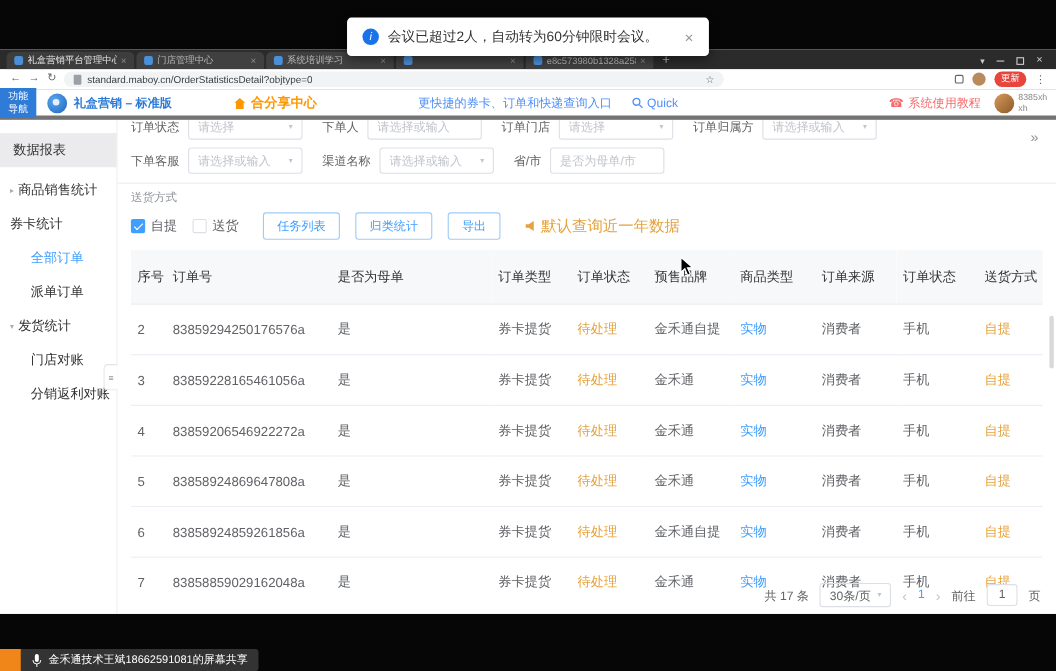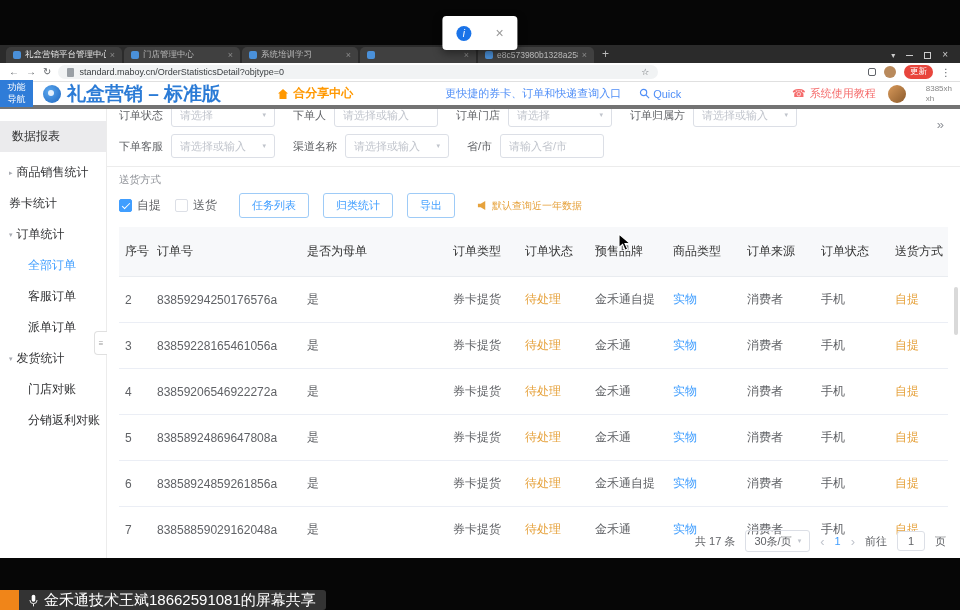--- a/index.html
+++ b/index.html
@@ -32,28 +32,28 @@
   .ext-ic { width:8px; height:8px; border:1px solid #5f6368; border-radius:2px; display:block; }
   .profile-dot { width:12px; height:12px; border-radius:50%; background:#b98a5c; display:block; }
   .update-pill { background:#e8453c; color:#fff; font-size:8.5px; padding:1px 6px; border-radius:8px; white-space:nowrap; }
   .dots { color:#5f6368; font-size:10px; }
 
   
   .appheader { height:27px; display:flex; align-items:center; border-bottom:4px solid #737373; padding-right:8px; flex:none; background:#fff; }
   .nav-toggle { width:33px; height:27px; background:#2f7cd8; color:#fff; font-size:9px; line-height:1.25; display:flex; flex-direction:column; align-items:center; justify-content:center; flex:none; cursor:pointer; }
   .logo { width:18px; height:18px; border-radius:50%; background:radial-gradient(circle at 35% 35%, #5aa7ef, #1d66c0); margin-left:10px; flex:none; position:relative; }
   .logo::after { content:""; position:absolute; left:5px; top:5px; width:6px; height:6px; border-radius:50%; background:#fff; opacity:.85; }
-  .brand { color:#2b7bd6; font-weight:bold; font-size:19px; margin-left:6px; white-space:nowrap; }
+  .brand { color:#2b7bd6; font-weight:bold; font-size:11px; margin-left:6px; white-space:nowrap; }
   .share { display:flex; align-items:center; gap:4px; color:#ff9800; font-weight:bold; font-size:12px; margin-left:56px; white-space:nowrap; cursor:pointer; }
   .promo { color:#4f8ef7; font-size:11px; margin-left:92px; white-space:nowrap; }
   .quick { display:flex; align-items:center; gap:3px; color:#4f8ef7; font-size:11px; margin-left:18px; cursor:pointer; }
   .tutorial { margin-left:auto; display:flex; align-items:center; gap:4px; color:#f56c6c; font-size:11px; white-space:nowrap; cursor:pointer; }
   .tutorial-ic { font-size:11px; }
   .avatar { width:18px; height:18px; border-radius:50%; background:linear-gradient(135deg,#d99a5b,#8a5a2b); flex:none; margin-left:12px; }
-  .user-meta { display:flex; flex-direction:column; font-size:8px; color:#888; line-height:1.2; margin-left:20px; }
+  .user-meta { display:flex; flex-direction:column; font-size:8px; color:#888; line-height:1.2; margin-left:4px; }
 
   
   .bodyrow { flex:1; display:flex; min-height:0; }
   .sidebar { width:107px; flex:none; background:#fff; border-right:1px solid #ececec; position:relative; }
   .side-section { margin-top:12px; background:#ebebed; color:#333; font-size:12px; padding:7px 0 7px 12px; }
   .side-menu { margin-top:5px; }
   .side-item { font-size:12px; color:#303133; padding:7px 4px 7px 9px; display:flex; align-items:center; gap:4px; cursor:pointer; white-space:nowrap; }
   .side-item.child { padding-left:28px; }
   .side-item.active { color:#409eff; }
   .caret { font-size:7px; color:#a8abb2; }
@@ -76,21 +76,21 @@
   .divider { height:1px; background:#ececec; margin-top:8px; }
   .delivery-label { font-size:10.5px; color:#909399; margin:6px 12px 0; }
   .controls-row { display:flex; align-items:center; gap:14px; margin:6px 12px 0; }
   .checkboxes { display:flex; align-items:center; gap:14px; }
   .checkbox { display:flex; align-items:center; gap:5px; font-size:12px; color:#606266; cursor:pointer; }
   .cb-box { width:13px; height:13px; border:1px solid #dcdfe6; border-radius:2px; background:#fff; position:relative; }
   .cb-box.checked { background:#409eff; border-color:#409eff; }
   .cb-box.checked::after { content:""; position:absolute; left:4px; top:1px; width:3px; height:7px; border:solid #fff; border-width:0 1.5px 1.5px 0; transform:rotate(45deg); }
   .btns { display:flex; align-items:center; gap:14px; margin-left:8px; }
   .btn { border:1px solid #9ecbf7; color:#409eff; background:#fff; font-size:11px; padding:4px 12px; border-radius:3px; cursor:pointer; white-space:nowrap; font-family:inherit; }
-  .hint { display:flex; align-items:center; gap:4px; color:#e6a23c; font-size:10px; margin-left:8px; white-space:nowrap; }
+  .hint { display:flex; align-items:center; gap:4px; color:#e6a23c; font-size:14px; margin-left:8px; white-space:nowrap; }
 
   
   .table-wrap { margin:9px 12px 0; height:310px; overflow:hidden; }
   table { width:100%; border-collapse:collapse; table-layout:fixed; }
   thead th { background:#f7f8fa; color:#333; font-size:12px; font-weight:500; text-align:left; padding:16px 6px; border-bottom:1px solid #e9ecf0; white-space:nowrap; overflow:hidden; }
   tbody td { color:#606266; font-size:12px; padding:14px 6px; border-bottom:1px solid #ebeef5; white-space:nowrap; overflow:hidden; }
   .t-orange { color:#e6a23c; }
   .t-blue { color:#409eff; cursor:pointer; }
   .scroll-thumb { position:absolute; right:2px; top:178px; width:4px; height:48px; background:#d9d9d9; border-radius:2px; cursor:pointer; }
 
@@ -102,21 +102,21 @@
   .pgoto { width:28px; height:20px; border:1px solid #dcdfe6; border-radius:3px; text-align:center; font-size:11px; color:#606266; font-family:inherit; }
 
   
   .toast { position:absolute; top:16px; left:50%; transform:translateX(-50%); background:#fff; border-radius:4px; box-shadow:0 3px 10px rgba(0,0,0,.45); display:flex; align-items:center; gap:8px; padding:9px 14px; font-size:12.5px; color:#333; z-index:50; white-space:nowrap; }
   .toast-icon { width:15px; height:15px; border-radius:50%; background:#1a73e8; color:#fff; font-size:10px; font-style:italic; display:flex; align-items:center; justify-content:center; flex:none; }
   .toast-close { color:#999; font-size:14px; margin-left:16px; cursor:pointer; }
 
   
   .share-bar { position:absolute; left:0; bottom:0; display:flex; align-items:stretch; height:20px; z-index:40; }
   .share-avatar { width:19px; height:20px; background:#f08519; flex:none; }
-  .share-chip { background:#333; display:flex; align-items:center; gap:6px; padding:0 10px; color:#fff; font-size:15px; border-radius:0 3px 3px 0; white-space:nowrap; }
+  .share-chip { background:#333; display:flex; align-items:center; gap:6px; padding:0 10px; color:#fff; font-size:10px; border-radius:0 3px 3px 0; white-space:nowrap; }
 
   .cursor { position:absolute; left:618px; top:233px; z-index:60; pointer-events:none; }
 </style>
 </head>
 <body>
 
 <div class="screen">
 
   <div class="browser">
 
@@ -211,29 +211,22 @@
       <div class="sidebar">
         <div class="side-section">数据报表</div>
         <div class="side-menu">
             <div class="side-item">
               <span class="caret">▸</span>
               <span class="side-label">商品销售统计</span>
             </div>
             <div class="side-item">
               <span class="side-label">券卡统计</span>
             </div>
-            <div class="side-item">
-              <span class="caret">▾</span>
-              <span class="side-label">订单统计</span>
-            </div>
             <div class="side-item child active">
               <span class="side-label">全部订单</span>
-            </div>
-            <div class="side-item child">
-              <span class="side-label">客服订单</span>
             </div>
             <div class="side-item child">
               <span class="side-label">派单订单</span>
             </div>
             <div class="side-item">
               <span class="caret">▾</span>
               <span class="side-label">发货统计</span>
             </div>
             <div class="side-item child">
               <span class="side-label">门店对账</span>
@@ -288,21 +281,21 @@
               <div class="fgroup">
                 <span class="flabel">渠道名称</span>
                 <div class="fselect">
                   <span class="fplaceholder">请选择或输入</span>
                   <span class="fcaret">▾</span>
                 </div>
               </div>
               <div class="fgroup">
                 <span class="flabel">省/市</span>
                 <div class="fselect">
-                  <span class="fplaceholder">请输入省/市</span>
+                  <span class="fplaceholder">是否为母单/市</span>
                 </div>
               </div>
             </div>
           <span class="fcollapse">»</span>
         </div>
 
         <div class="divider"></div>
 
         <div class="delivery-label">送货方式</div>
 
@@ -450,20 +443,21 @@
           <input class="pgoto" value="1" style="">
           <span>页</span>
         </div>
 
       </div>
     </div>
   </div>
 
   <div class="toast">
     <span class="toast-icon">i</span>
+    <span>会议已超过2人，自动转为60分钟限时会议。</span>
     <span class="toast-close">×</span>
   </div>
 
   <div class="share-bar">
     <span class="share-avatar"></span>
     <div class="share-chip">
       <svg width="9" height="13" viewBox="0 0 10 14">
           <rect x="3" y="0.5" width="4" height="8" rx="2" fill="#fff"></rect>
           <path d="M1 6.5 a4 4 0 0 0 8 0" stroke="#fff" stroke-width="1" fill="none"></path>
           <line x1="5" y1="10.5" x2="5" y2="13.5" stroke="#fff" stroke-width="1"></line>

